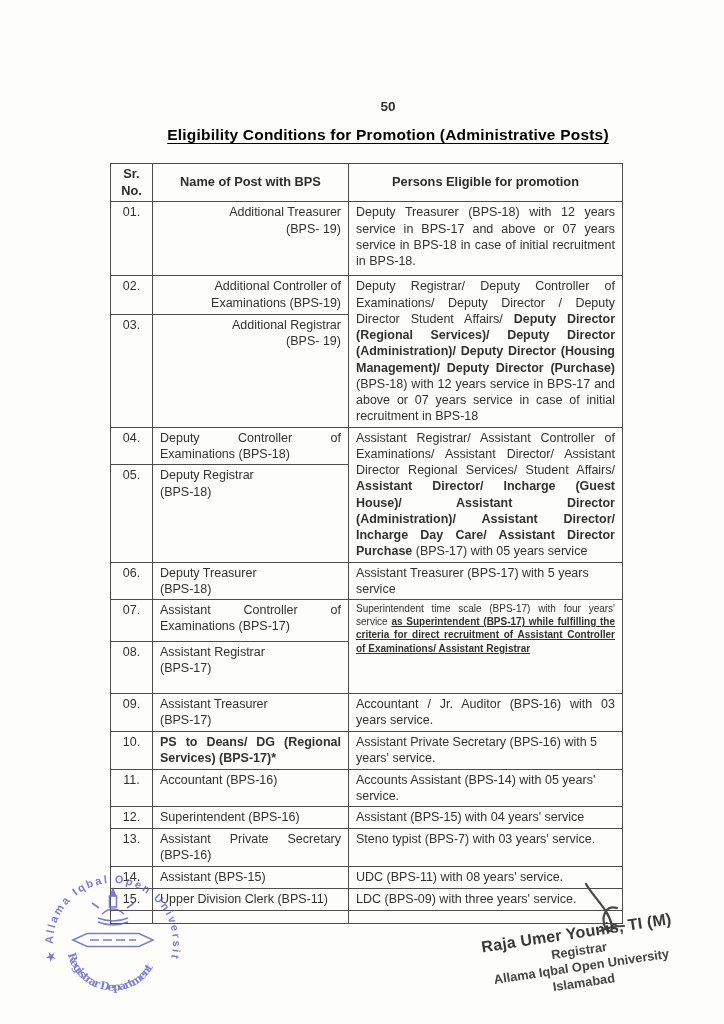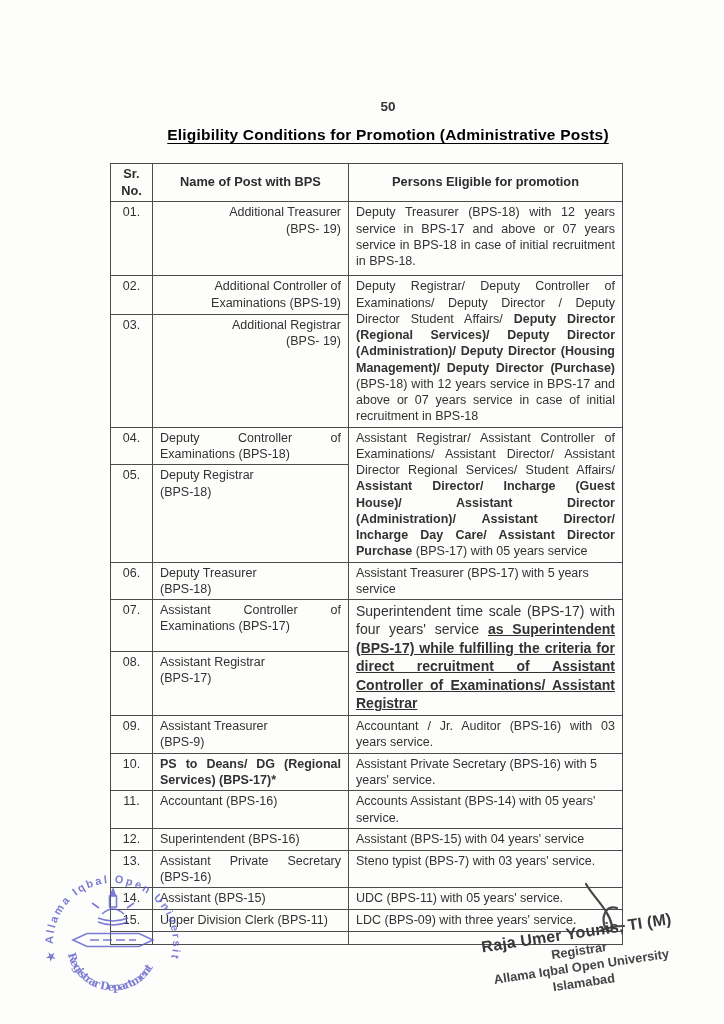--- a/index.html
+++ b/index.html
@@ -29,21 +29,21 @@
   }
   .elig th{
     font-size:12.8px;font-weight:bold;text-align:center;vertical-align:middle;
     color:#2d2d2d;
   }
   .pre{white-space:pre-line;margin-top:8px;}
   .sr{text-align:center;vertical-align:middle;margin-top:24px;}
   .ctr{text-align:right;vertical-align:middle;white-space:pre-line;}
   .just{text-align:justify;}
   .bold{font-weight:bold;}
-  .fs-sm{font-size:14px;line-height:1.32;}
+  .fs-sm{font-size:10px;line-height:1.32;}
   b.u{text-decoration:underline;}
   .stub td{padding:0;height:12px;}
 
   
   .stamp{position:absolute;left:28px;top:856px;width:170px;height:170px;opacity:.8;}
   .stamp text{fill:#5d5dc9;}
   .stamp .ring{font-family:"Liberation Sans",sans-serif;font-size:11px;font-weight:600;letter-spacing:.6px;}
   .stamp .dept{font-family:"DejaVu Serif",serif;font-size:11px;font-weight:bold;letter-spacing:.5px;}
   .stamp path,.stamp rect{stroke:#5d5dc9;fill:none;stroke-width:1.6;}
   .stamp .fill{fill:#5d5dc9;stroke:none;}
@@ -130,21 +130,21 @@
     </tr>
     <tr style="height:52px">
       <td class="sr">08.</td>
       <td class="pre">Assistant Registrar
 (BPS-17)</td>
     </tr>
 
     <tr style="height:38px">
       <td class="sr">09.</td>
       <td class="pre">Assistant Treasurer
-(BPS-9)</td>
+(BPS-17)</td>
       <td class="just">Accountant / Jr. Auditor (BPS-16) with 03 years service.</td>
     </tr>
 
     <tr style="height:34px">
       <td class="sr">10.</td>
       <td class="just bold">PS to Deans/ DG (Regional Services) (BPS-17)*</td>
       <td>Assistant Private Secretary (BPS-16) with 5 years' service.</td>
     </tr>
 
     <tr style="height:34px">
@@ -161,21 +161,21 @@
 
     <tr style="height:36px">
       <td class="sr">13.</td>
       <td class="just">Assistant Private Secretary (BPS-16)</td>
       <td>Steno typist (BPS-7) with 03 years' service.</td>
     </tr>
 
     <tr style="height:22px">
       <td class="sr">14.</td>
       <td>Assistant (BPS-15)</td>
-      <td>UDC (BPS-11) with 05 years' service.</td>
+      <td>UDC (BPS-11) with 08 years' service.</td>
     </tr>
 
     <tr style="height:22px">
       <td class="sr">15.</td>
       <td>Upper Division Clerk (BPS-11)</td>
       <td>LDC (BPS-09) with three years' service.</td>
     </tr>
 
     <tr class="stub">
       <td></td>

